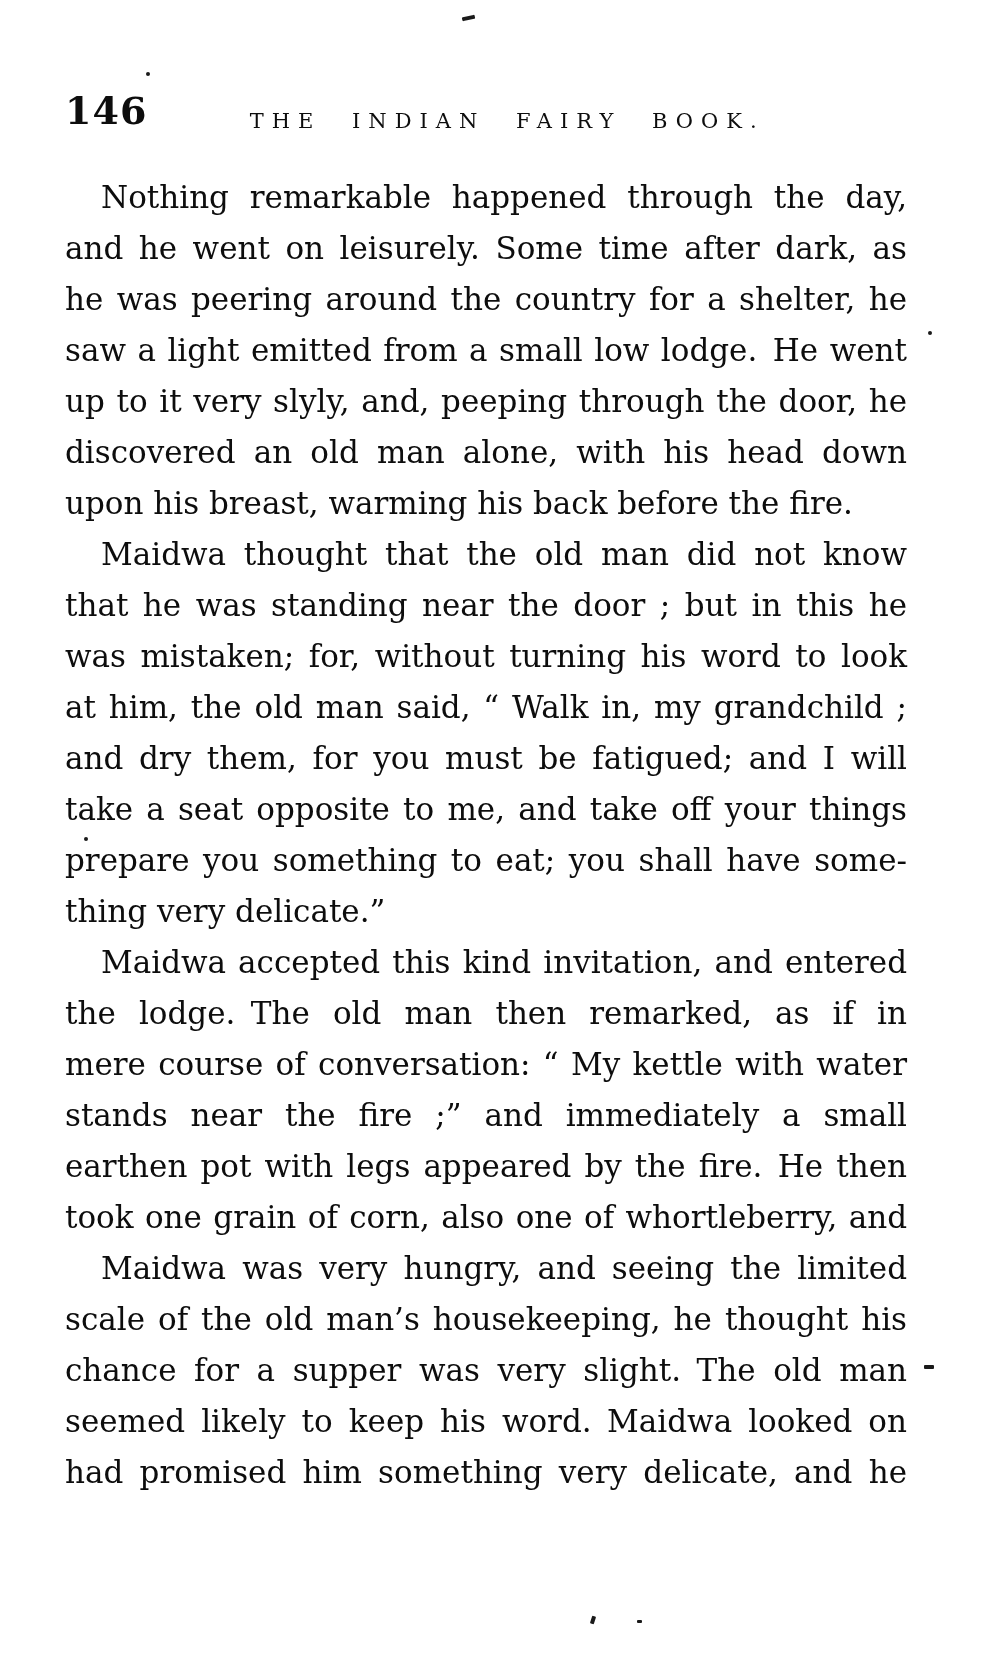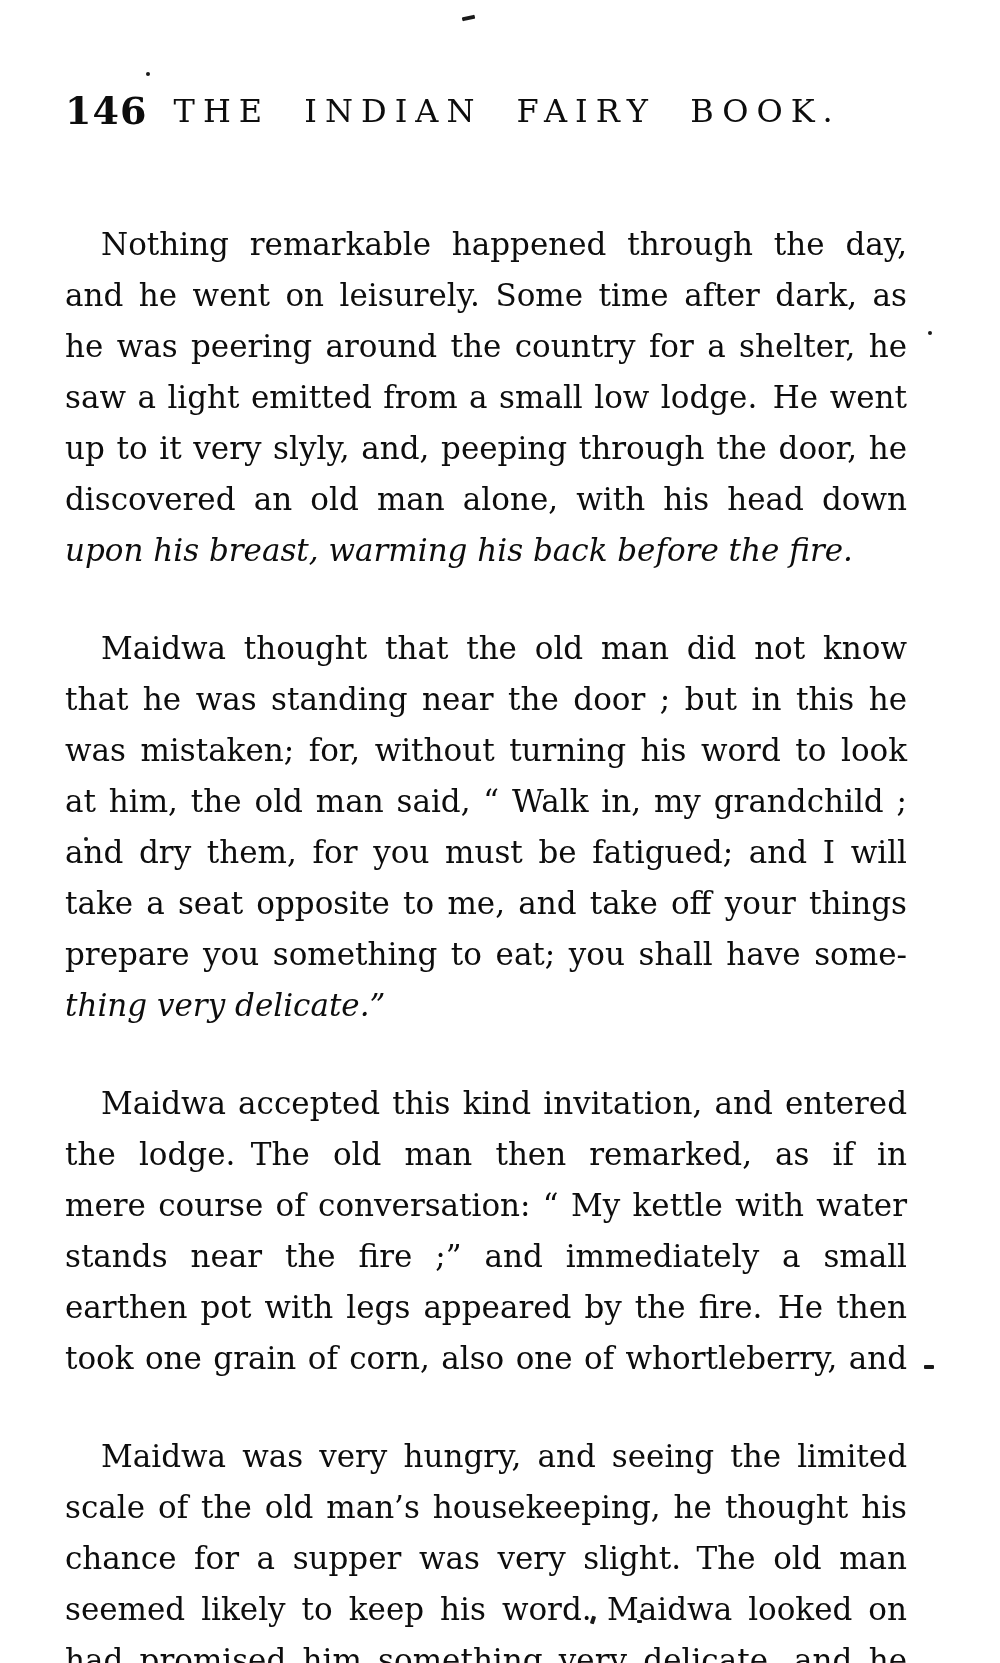--- a/index.html
+++ b/index.html
@@ -15,59 +15,57 @@
     color: #0d0d0d;
     font-family: "DejaVu Serif", serif;
     overflow: hidden;
   }
   .running-header {
     position: absolute;
     top: 88px;
     left: 65px;
     width: 842px;
     display: flex;
-    align-items: center;
+    align-items: flex-end;
   }
   .page-number {
     font-size: 38px;
     font-weight: bold;
     letter-spacing: 1px;
   }
   .title-wrap {
     flex: 1;
     text-align: center;
     padding-right: 40px; 
   }
   .running-title {
-    font-size: 32px;
+    font-size: 21px;
     letter-spacing: 8px;
     word-spacing: 16px;
     white-space: nowrap;
   }
   .body-text {
     position: absolute;
     top: 172px;
     left: 65px;
     width: 842px;
     font-size: 31px;
     line-height: 51px;
   }
   .line {
     height: 51px;
     text-align: justify;
     text-align-last: justify;
   }
   .line.end {
     text-align: center;
     text-align-last: left;
-    font-style: italic;
   }
   .line.indent {
     text-indent: 36px;
-    margin-top: 47px;
   }
   
   .speck {
     position: absolute;
     background: #1a1a1a;
     border-radius: 1px;
   }
   .speck.s1 { left: 462px; top: 16px;  width: 13px; height: 4px; transform: rotate(-12deg); }
   .speck.s2 { left: 146px; top: 72px;  width: 4px;  height: 4px; border-radius: 50%; }
   .speck.s3 { left: 928px; top: 331px; width: 4px;  height: 4px; border-radius: 50%; }

